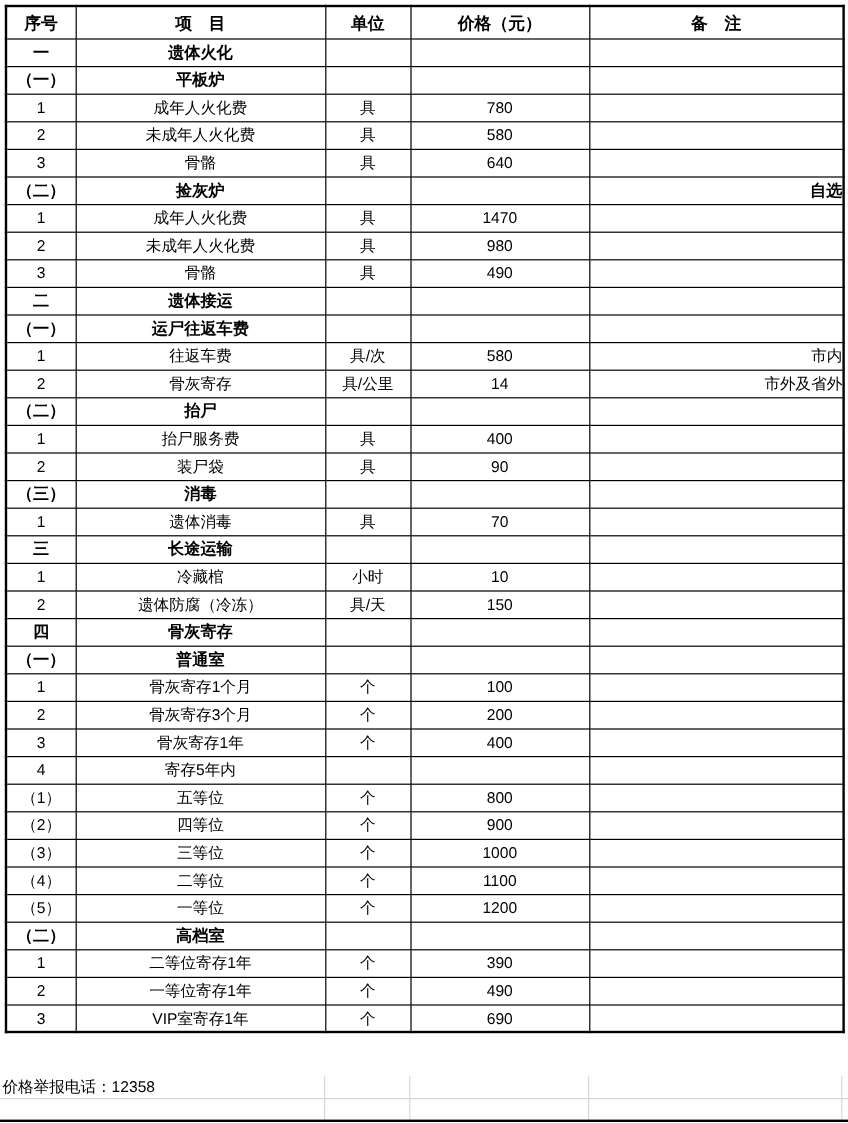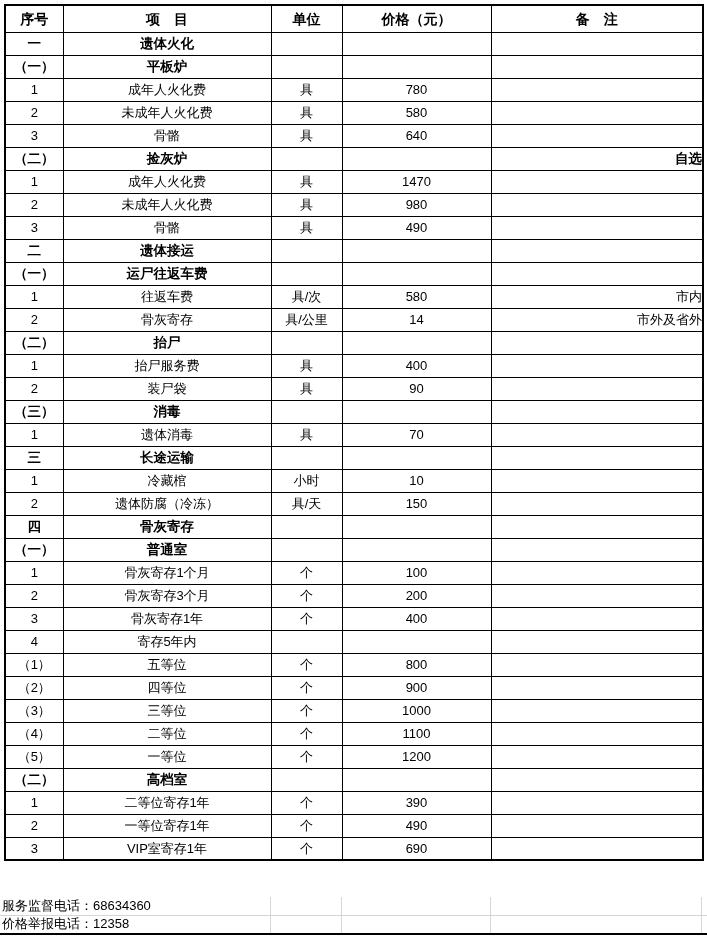--- a/index.html
+++ b/index.html
@@ -357,21 +357,20 @@
           <td class="c-num">3</td>
           <td class="c-item">VIP室寄存1年</td>
           <td class="c-unit">个</td>
           <td class="c-price">690</td>
           <td class="c-note"></td>
         </tr>
       </tbody>
   </table>
 
   <div class="footer">
-    <div class="footer-row">服务监督电话：68634360</div>
     <div class="footer-row">价格举报电话：12358</div>
   </div>
 
   <div class="footer-vline" style="left:270px"></div>
   <div class="footer-vline" style="left:341px"></div>
   <div class="footer-vline" style="left:490px"></div>
   <div class="footer-vline" style="left:701px"></div>
   <div class="footer-hline"></div>
 
   <div class="bottom-rule"></div>

